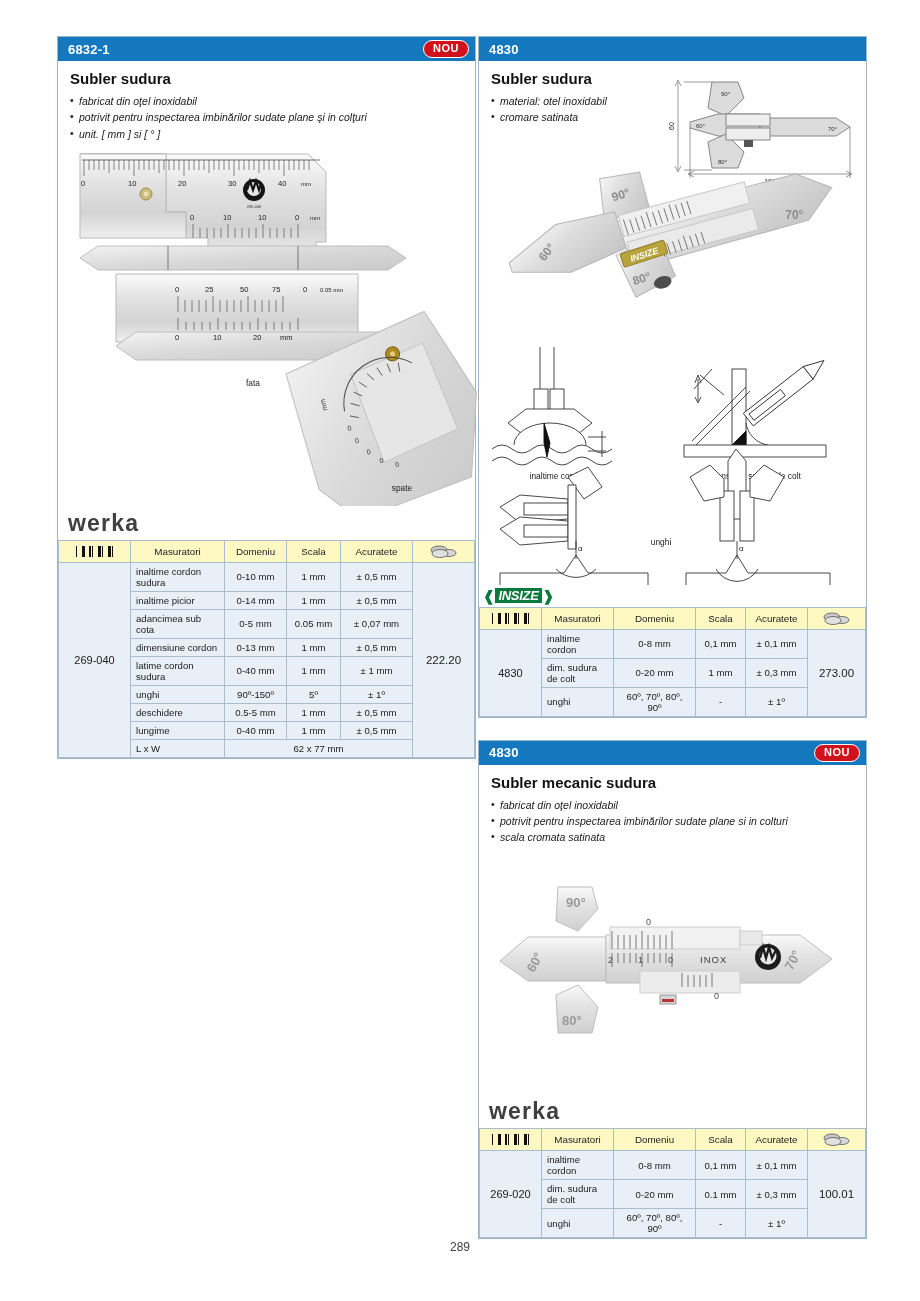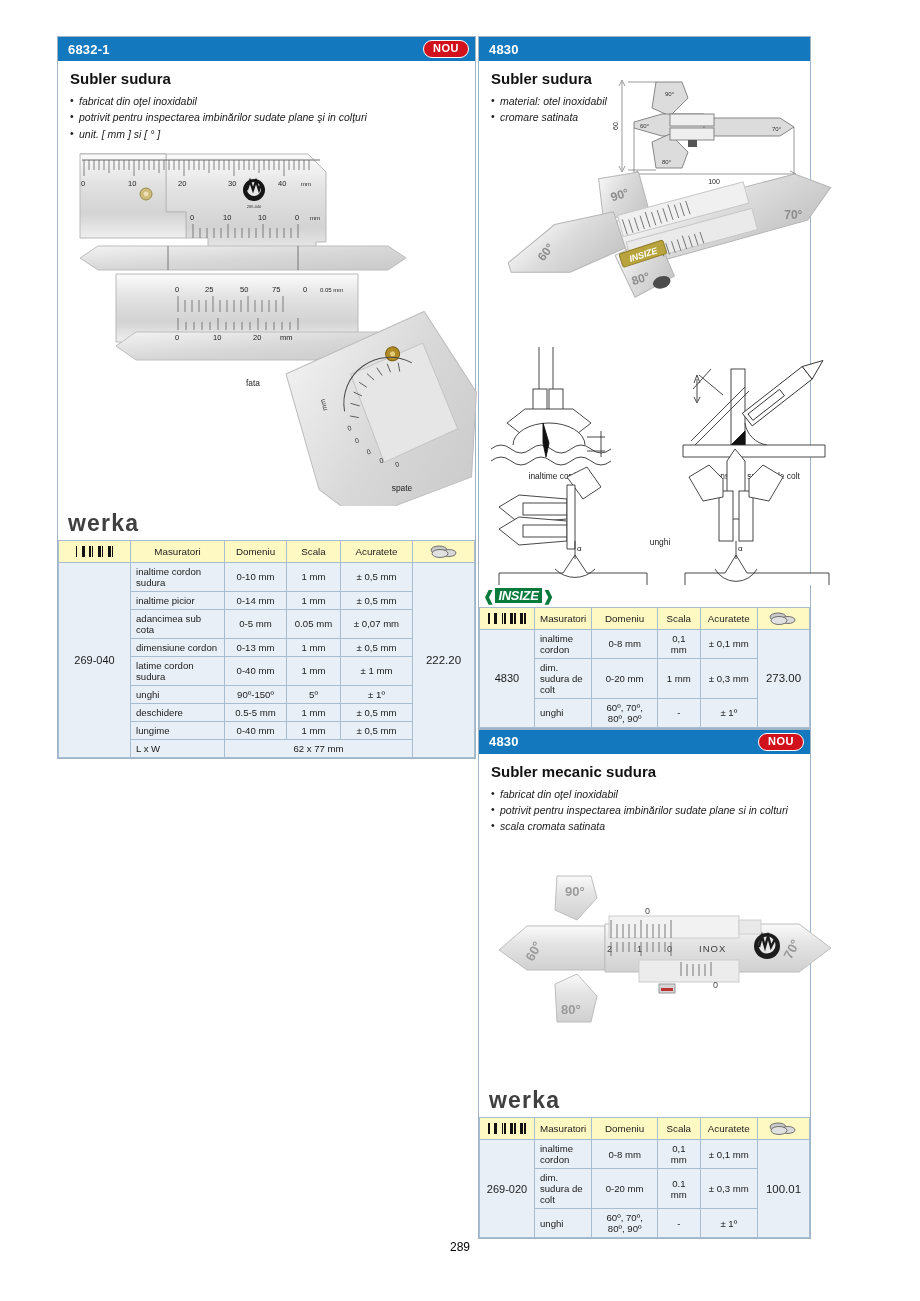--- a/index.html
+++ b/index.html
@@ -9,24 +9,24 @@
     background: #ffffff;
     font-family: "Liberation Sans", sans-serif;
     position: relative;
     overflow: hidden;
   }
 
   .page { position:absolute; inset:0; }
 
   
   .col-left  { position:absolute; left:57px;  top:36px;  width:419px; }
-  .col-right { position:absolute; left:478px; top:36px;  width:333px; }
+  .col-right { position:absolute; left:478px; top:36px;  width:389px; }
 
   
-  .block { border:1px solid #9fb4c7; background:#fff; margin-bottom:0; }
+  .block { border:1px solid #9fb4c7; background:#fff; margin-bottom:22px; }
 
   
   .titlebar {
     background:#1378be;
     height:24px;
     display:flex; align-items:center; justify-content:space-between;
     padding:0 6px 0 10px;
   }
   .titlebar .code {
     color:#fff; font-weight:bold; font-size:13px; letter-spacing:.2px;
@@ -96,21 +96,21 @@
   
   .cap { font-size:8.4px; color:#222; text-align:center; }
 
   
   .fig { display:block; margin:0 auto; }
   .photo-wrap { position:relative; }
 
   
   .pageno {
     position:absolute; left:0; right:0; top:1240px; text-align:center;
-    font-size:12px; color:#000000;
+    font-size:12px; color:#404040;
   }
 </style>
 </head>
 <body>
 
 <div class="page">
 
   <div class="col-left">
 
     <div class="block">

